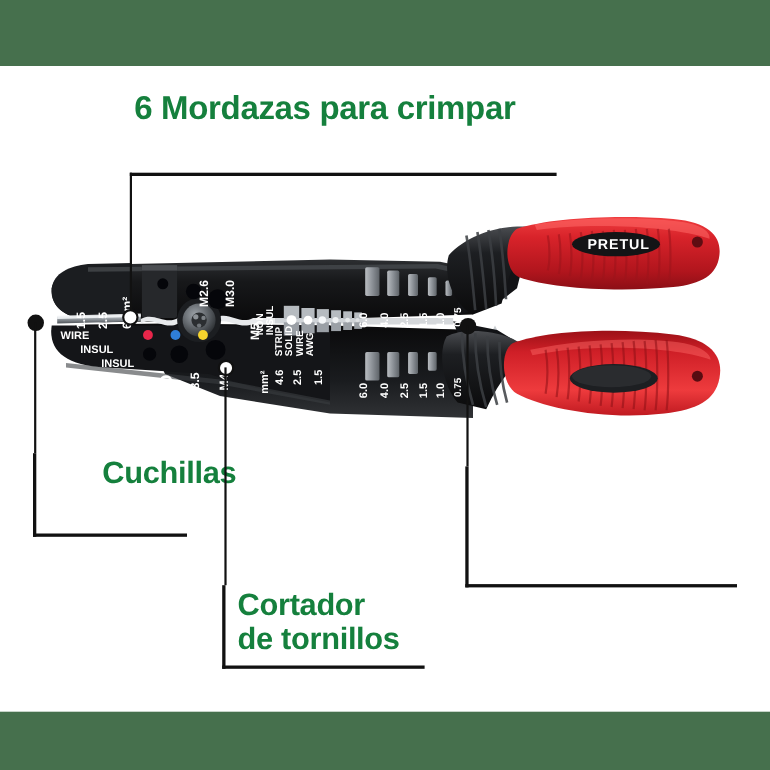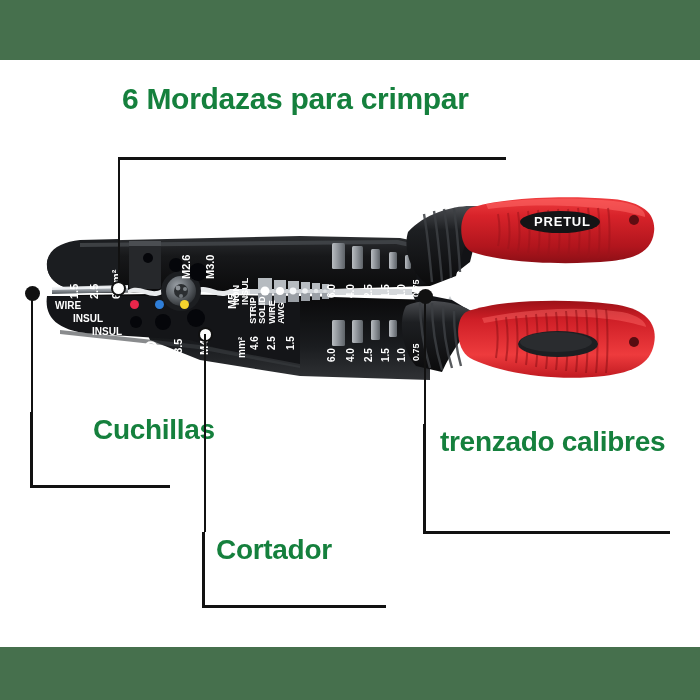--- a/index.html
+++ b/index.html
@@ -399,24 +399,24 @@
   <div class="callout callout-left">
     <span class="ln">Cuchillas</span>
   </div>
   <div class="rule-h" style="left:30px; top:485px; width:140px;"></div>
 
   <div class="leader-dot hollow" style="left:198px; top:327px;"></div>
   <div class="leader" style="left:204px; top:334px; height:198px;"></div>
   <div class="rule-v" style="left:202px; top:532px; height:76px;"></div>
   <div class="callout callout-bottom">
     <span class="ln">Cortador</span>
+    <span class="ln">de tornillos</span>
   </div>
   <div class="rule-h" style="left:202px; top:605px; width:184px;"></div>
 
   <div class="leader-dot" style="left:418px; top:289px;"></div>
   <div class="leader" style="left:424px; top:296px; height:128px;"></div>
   <div class="rule-v" style="left:423px; top:424px; height:110px;"></div>
   <div class="callout callout-right">
-    <span class="ln">trenzado calibres</span>
   </div>
   <div class="rule-h" style="left:423px; top:531px; width:247px;"></div>
 
 </div>
 
 </body></html>

